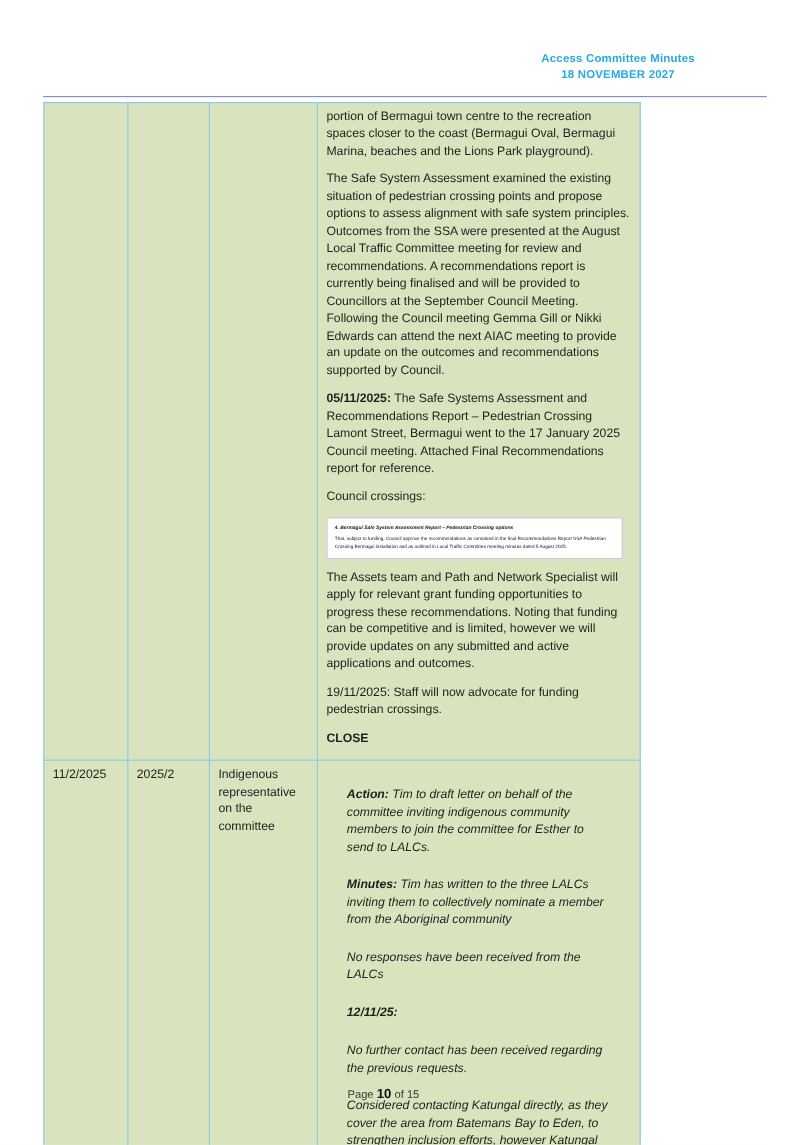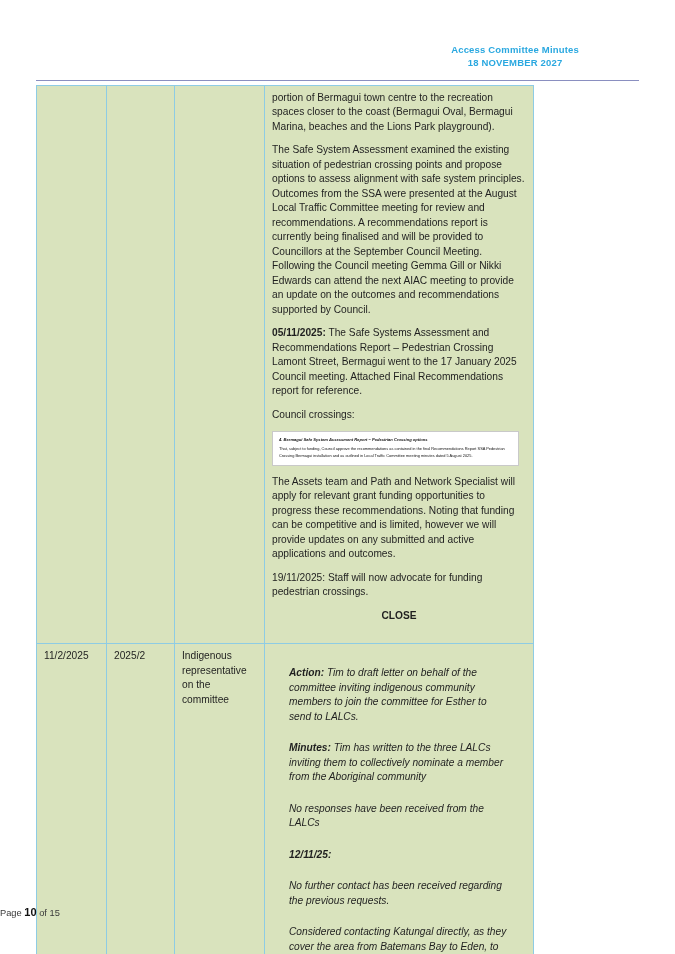--- a/index.html
+++ b/index.html
@@ -49,21 +49,21 @@
     top: 85px;
     width: 497px;
     border-collapse: collapse;
     table-layout: fixed;
     background: #d9e3bd;
   }
   .doc-table td {
     background: #d9e3bd;
     border: 1px solid #8ecce4;
     vertical-align: top;
-    padding: 5px 7px 20px 7px;
+    padding: 5px 7px 10px 7px;
     font-size: 10.2px;
     line-height: 1.42;
     color: #1f1f1f;
   }
   .col-date   { width: 70px; }
   .col-ref    { width: 68px; }
   .col-topic  { width: 90px; }
   .col-detail { width: 269px; }
 
   p.para {
@@ -75,21 +75,20 @@
   p.tight {
     margin: 17px;
     font-style: italic;
   }
   .lbl {
     font-weight: bold;
   }
   .close-label {
     font-weight: bold;
     margin: 0;
-    text-align: center;
   }
 
   
   .resolution-box {
     background: #ffffff;
     border: 1px solid #c9c9c9;
     margin: 2px 0 9px 0;
     padding: 5px 6px 6px 6px;
     width: 247px;
     box-sizing: border-box;
@@ -109,21 +108,21 @@
     margin: 0;
     color: #111;
   }
 
   
   .page-footer {
     position: absolute;
     left: 0;
     top: 906px;
     width: 639px;
-    text-align: left;
+    text-align: center;
     font-size: 9.3px;
     color: #3a3a3a;
   }
   .page-footer .pg-num {
     font-weight: bold;
     font-size: 11px;
     color: #111;
   }
   .page-footer .pg-total {
     font-size: 9.3px;

